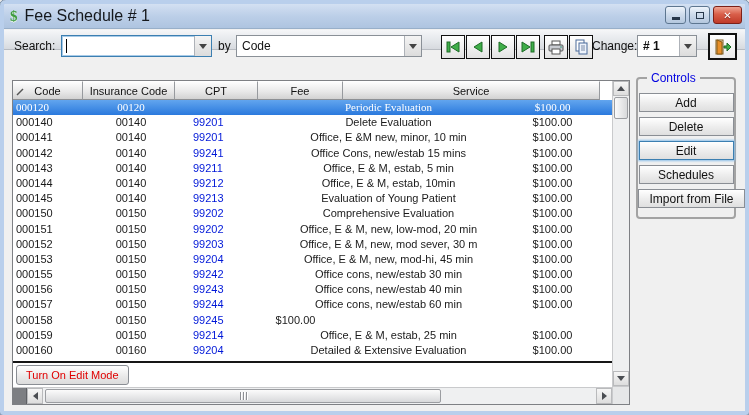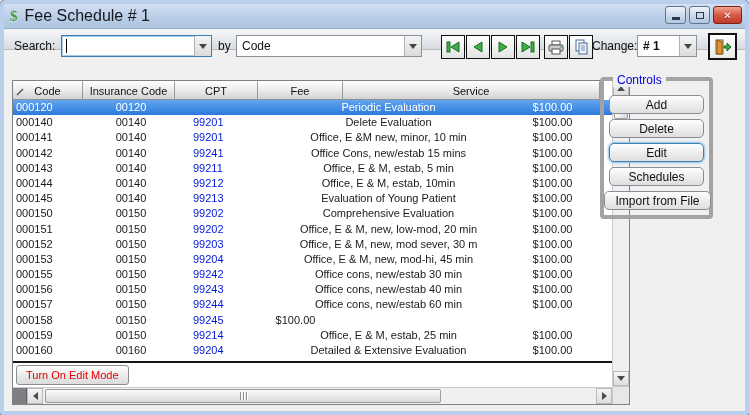--- a/index.html
+++ b/index.html
@@ -87,21 +87,21 @@
   .sort-icon { position: absolute; left: 3px; top: 4px; }
   .col-0 { width: 70px; } .col-1 { width: 92px; } .col-2 { width: 83px; }
   .col-3 { width: 257px; } .col-4 { width: 85px; }
   .grid-body { }
   .grow { display: flex; height: 15.2px; line-height: 15.2px; font-size: 11px; cursor: default; }
   .gcell { overflow: hidden; white-space: nowrap; }
   .gcell.al { padding-left: 4px; text-align: center; }
   .gcell.code { padding-left: 3px; }
   .gcell.cpt { padding-left: 18px; color: #0018d8; }
   .gcell.fee { text-align: center; padding-right: 10px; }
-  .grow.selected { background: linear-gradient(#62a5ee, #2a79dd); color: #fff; }
+  .grow.selected { background: linear-gradient(#62a5ee, #2a79dd); color: #fff; font-family: Liberation Serif, serif; }
   .grow.selected .gcell.cpt { color: #fff; }
   .grid-filler { flex: 1; background: #fff; }
   .grid-line { height: 0; border-top: 2px solid #161616; }
   .edit-panel { height: 24px; background: #fff; position: relative; }
   .editmode-btn {
     position: absolute; left: 3px; top: 2px; height: 20px; padding: 0 9px;
     border: 1px solid #8a8e94; border-radius: 3px;
     background: linear-gradient(#ffffff,#e8e8e8 60%,#dcdcdc);
     color: #e00000; font-size: 11px; font-family: inherit; cursor: pointer;
   }
@@ -124,30 +124,30 @@
     background: linear-gradient(#fbfbfb,#d8d9db); cursor: pointer;
     display: flex; align-items: center; justify-content: center; gap: 2px; }
   .grip { width: 1px; height: 8px; background: #8e9094; box-shadow: 1px 0 0 #fff; }
   .tri { width: 0; height: 0; }
   .tri.up { border-left: 4px solid transparent; border-right: 4px solid transparent; border-bottom: 5px solid #4a4d52; }
   .tri.down { border-left: 4px solid transparent; border-right: 4px solid transparent; border-top: 5px solid #4a4d52; }
   .tri.left { border-top: 4px solid transparent; border-bottom: 4px solid transparent; border-right: 5px solid #4a4d52; }
   .tri.right { border-top: 4px solid transparent; border-bottom: 4px solid transparent; border-left: 5px solid #4a4d52; }
   
   .controls {
-    position: absolute; left: 596px; top: 73px; width: 113px; height: 142px;
-    border: 4px solid #a3a3a3; border-radius: 4px;
+    position: absolute; left: 632px; top: 73px; width: 100px; height: 142px;
+    border: 2px solid #a3a3a3; border-radius: 4px;
   }
   .controls-label {
     position: absolute; left: 9px; top: -8px; background: #f0f0f0; padding: 0 4px;
     color: #0000e0; font-size: 12px;
   }
   .ctl-btn {
     display: block; margin: 0 auto 5px auto; width: 95px; height: 19px;
-    border: 1px solid #8a8e94; border-radius: 5px;
+    border: 1px solid #8a8e94; border-radius: 0;
     background: linear-gradient(#ffffff,#ececec 55%,#dfdfdf);
     font-family: inherit; font-size: 12px; color: #111; cursor: pointer;
   }
   .ctl-btn:first-of-type { margin-top: 14px; }
   .ctl-btn.focused { border: 1px solid #3c7fb1; box-shadow: 0 0 2px 1px #8ec1ea; }
   .ctl-btn.wide { width: 107px; }
 </style>
 </head>
 <body>
 

